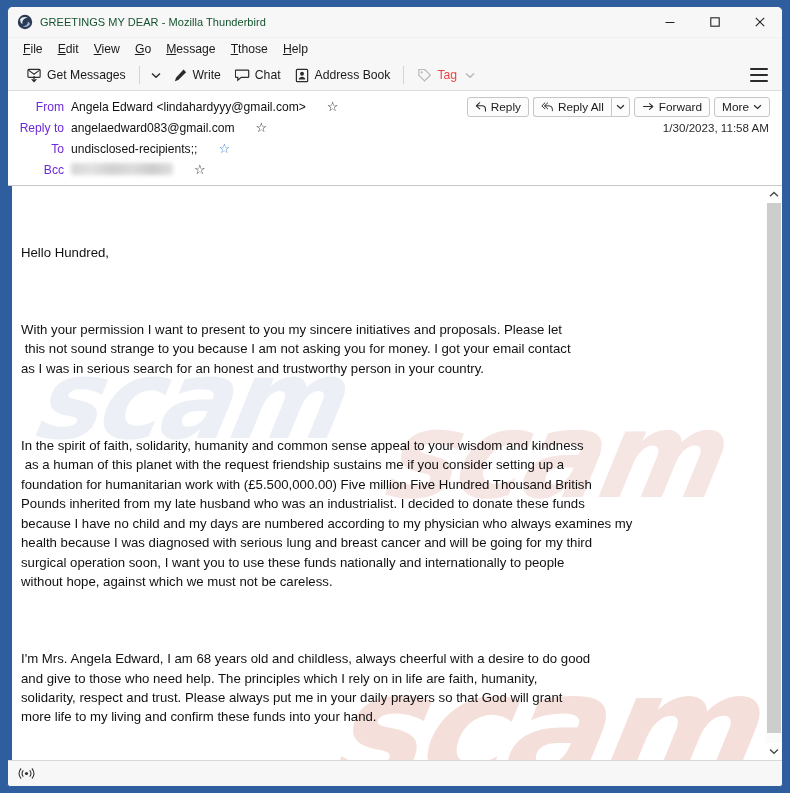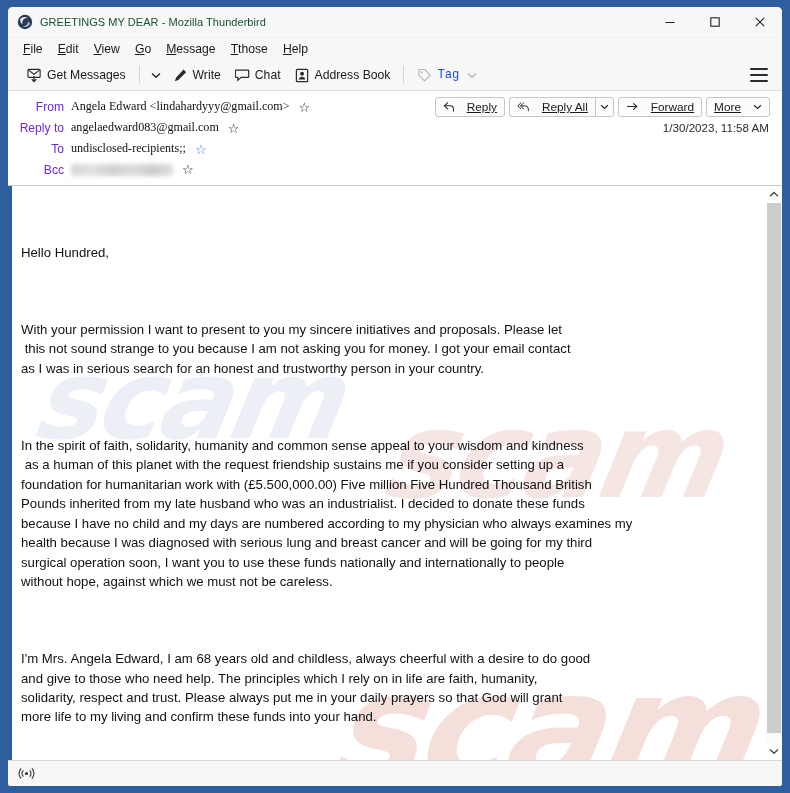--- a/index.html
+++ b/index.html
@@ -110,21 +110,21 @@
     display: flex;
     align-items: center;
     gap: 5px;
     padding: 3px 7px;
     font-size: 12.2px;
     color: #1a1a1a;
     white-space: nowrap;
     cursor: default;
     border-radius: 3px;
   }
-  .tbtn.disabled { color: #1d4ed8; font-family: Liberation Mono, monospace; }
+  .tbtn.disabled { color: #ef4444; }
   .tb-sep {
     width: 1px;
     height: 18px;
     background: #d4d4d4;
     margin: 0 6px;
   }
   .caret-btn {
     padding: 3px 5px;
     display: flex;
     align-items: center;
@@ -169,24 +169,23 @@
     padding-right: 7px;
     font-size: 12.1px;
     color: #6d28d9;
     flex: 0 0 auto;
     white-space: nowrap;
   }
   .hdr-value {
     font-size: 12.1px;
     color: #111111;
     display: flex;
-    align-items: flex-end;
-    gap: 9px;
-    white-space: nowrap;
-    font-family: Liberation Serif, serif;
+    align-items: flex-start;
+    gap: 21px;
+    white-space: nowrap;
   }
   .hdr-value.bold { font-weight: bold; font-size: 12.4px; }
   .star {
     display: inline-block;
     font-size: 13px;
     line-height: 1;
     color: #222;
     cursor: default;
   }
   .star.blue { color: #2f7fd4; }
@@ -203,32 +202,31 @@
     position: absolute;
     right: 12px;
     top: 6px;
     display: flex;
     align-items: center;
     gap: 4px;
   }
   .abtn {
     display: flex;
     align-items: center;
-    gap: 12px;
+    gap: 4px;
     background: #fcfcfc;
     border: 1px solid #c6c6c6;
     border-radius: 3px;
     padding: 3px 7px;
     font-size: 11.8px;
     color: #1a1a1a;
     white-space: nowrap;
     cursor: default;
     height: 20px;
     box-sizing: border-box;
-    text-decoration: underline;
   }
   .abtn-group { display: flex; }
   .abtn-group .abtn:first-child { border-radius: 3px 0 0 3px; border-right: none; }
   .abtn-group .abtn:last-child { border-radius: 0 3px 3px 0; padding: 3px 4px; }
   .msg-date {
     position: absolute;
     right: 13px;
     top: 30px;
     font-size: 11.6px;
     color: #2b2b2b;

